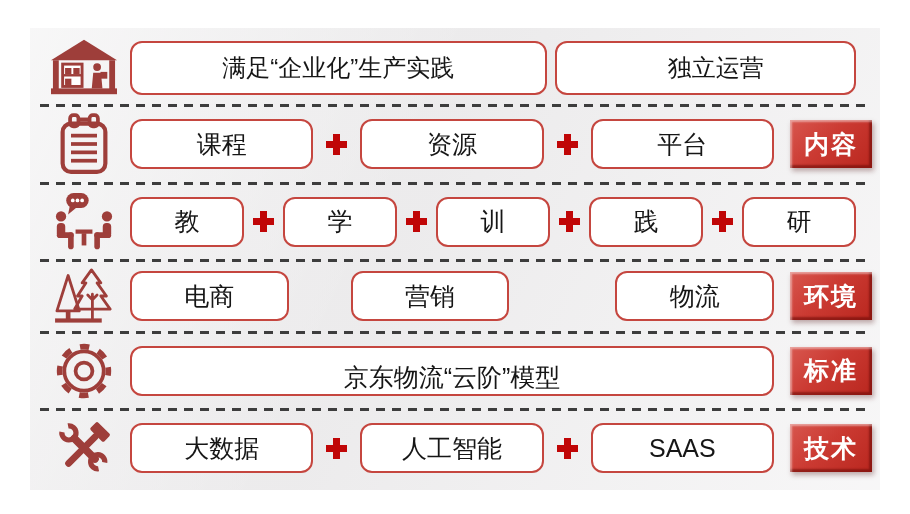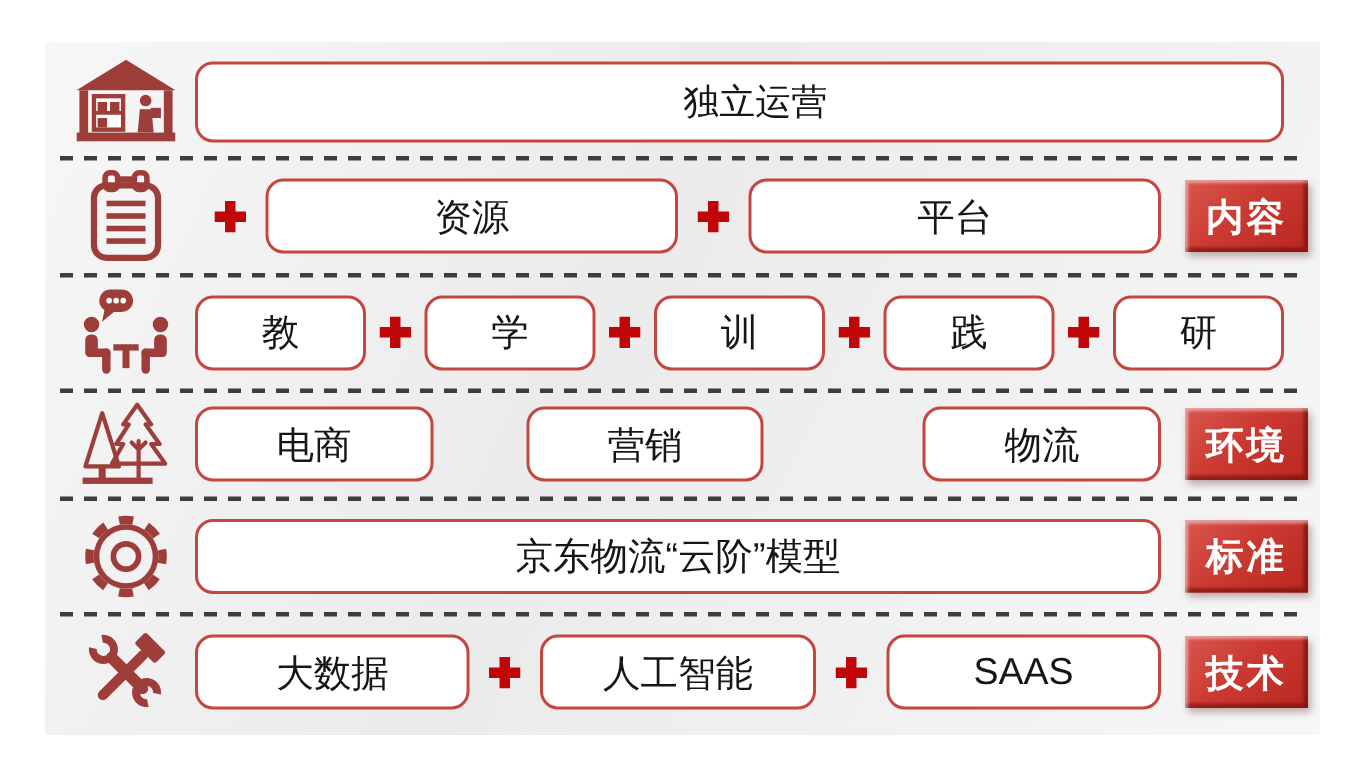--- a/index.html
+++ b/index.html
@@ -26,21 +26,21 @@
     display:flex;align-items:center;justify-content:center;
     font-size:25px;color:#161616;white-space:nowrap;box-sizing:border-box;min-width:0;
   }
   .r-auto .box{flex:1 1 auto;padding:0 10px;margin-right:8px;font-size:24px;height:54px;}
   .r-auto .box:last-child{margin-right:0;padding-left:31px;}
   .r-plus .box{flex:1 1 0;}
   .r-plus .plus{margin:0 13px;}
   .r-plus5 .plus{margin:0 9px;}
   .r-spread .box{flex:1 1 0;margin-right:62px;}
   .r-spread .box:last-child{margin-right:0;margin-left:44px;}
-  .r-one .box{flex:1 1 0;}
+  .r-one .box{flex:1 1 0;align-items:flex-end;}
   .plus{
     flex:0 0 auto;width:21px;height:21px;border-radius:2px;
     background:
       linear-gradient(#c00607,#c00607) center/100% 7px no-repeat,
       linear-gradient(#c00607,#c00607) center/7px 100% no-repeat;
   }
   .tag{
     flex:0 0 82px;height:48px;display:flex;align-items:center;justify-content:center;
     color:#ffffff;font-size:25px;font-weight:bold;letter-spacing:2px;
     background:linear-gradient(135deg,#d8574f 0%,#cb3a32 45%,#b9271f 100%);
@@ -71,20 +71,23 @@
           <rect class="ic" x="14.5" y="29" width="6.5" height="6.5"></rect>
           <rect class="ic" x="23" y="29" width="6.5" height="6.5"></rect>
           <rect class="ic" x="14.5" y="40" width="6.5" height="6.5"></rect>
           <circle class="ic" cx="47.5" cy="28" r="4"></circle>
           <path class="ic" d="M43.5 34 h8 l1.5 16 h-11 z"></path>
           <rect class="ic" x="51" y="33" width="7" height="7"></rect>
         </svg>
       </div>
       <div class="items">
           <div class="box">
+            <span>满足“企业化”生产实践</span>
+          </div>
+          <div class="box">
             <span>独立运营</span>
           </div>
         </div>
     </div>
 
     <div class="sep"></div>
 
     <div class="row r-plus">
       <div class="icon-cell">
         <svg width="52" height="62" viewBox="0 0 56 66">
@@ -92,20 +95,23 @@
           <rect class="ic-stroke" x="13" y="2" width="9" height="12" rx="3.5" stroke-width="4"></rect>
           <rect class="ic-stroke" x="34" y="2" width="9" height="12" rx="3.5" stroke-width="4"></rect>
           <rect class="ic" x="21" y="4.5" width="14" height="4.5"></rect>
           <rect class="ic" x="14" y="22" width="28" height="4"></rect>
           <rect class="ic" x="14" y="31" width="28" height="4"></rect>
           <rect class="ic" x="14" y="40" width="28" height="4"></rect>
           <rect class="ic" x="14" y="49" width="28" height="4"></rect>
         </svg>
       </div>
       <div class="items">
+          <div class="box">
+            <span>课程</span>
+          </div>
           <span class="plus"></span>
           <div class="box">
             <span>资源</span>
           </div>
           <span class="plus"></span>
           <div class="box">
             <span>平台</span>
           </div>
         </div>
       <div class="tag">内容</div>

